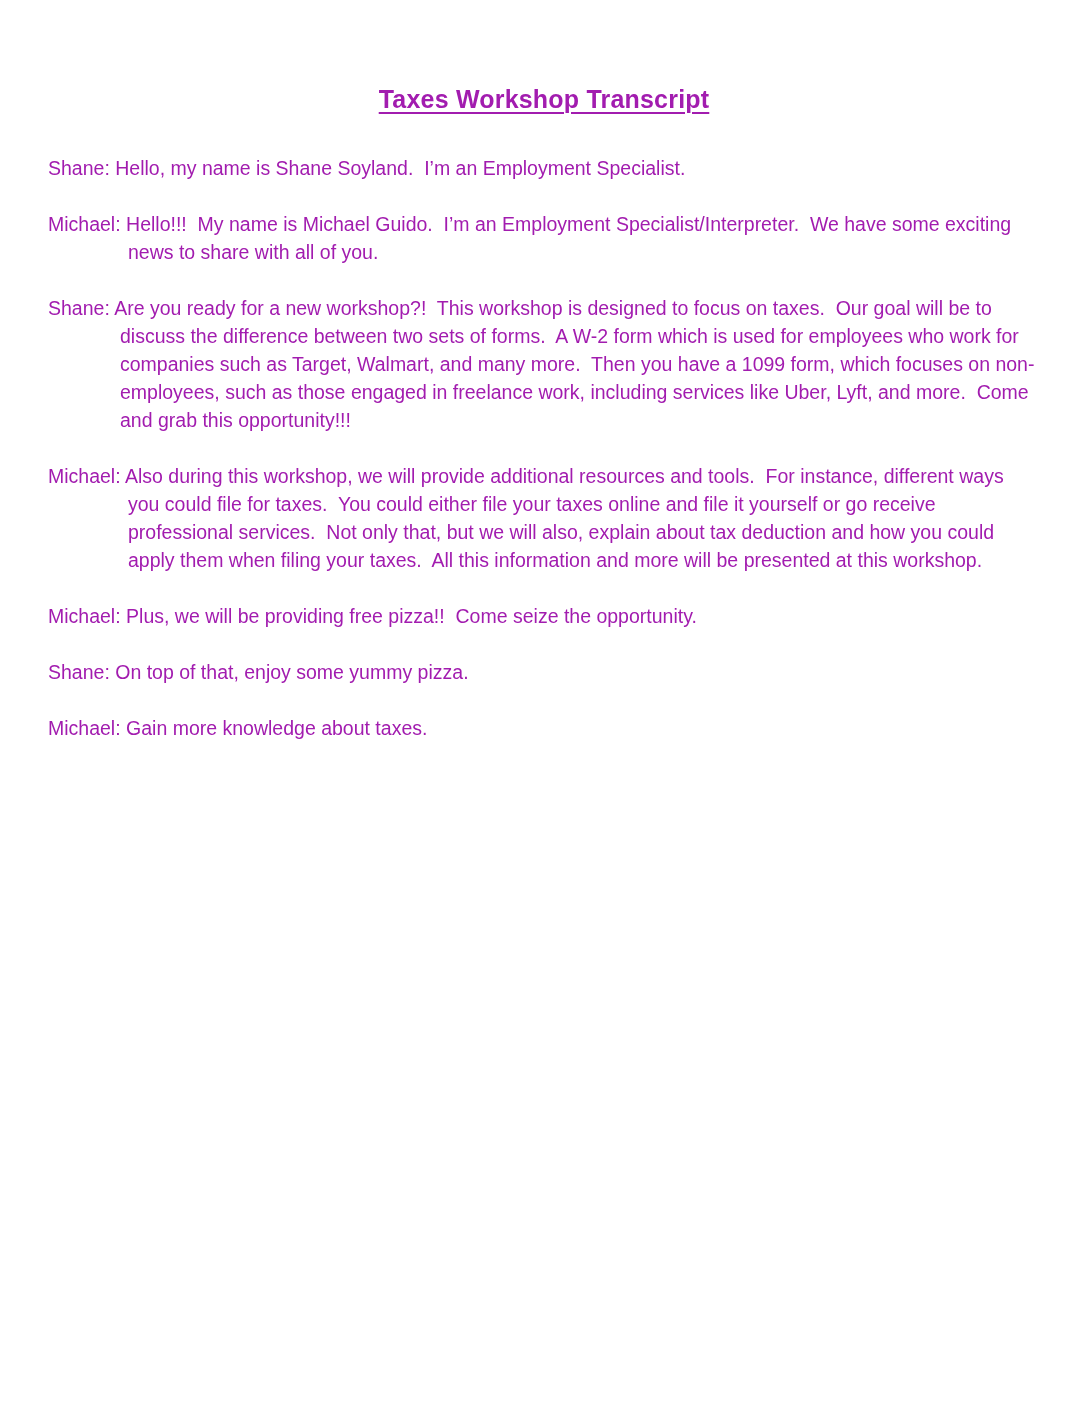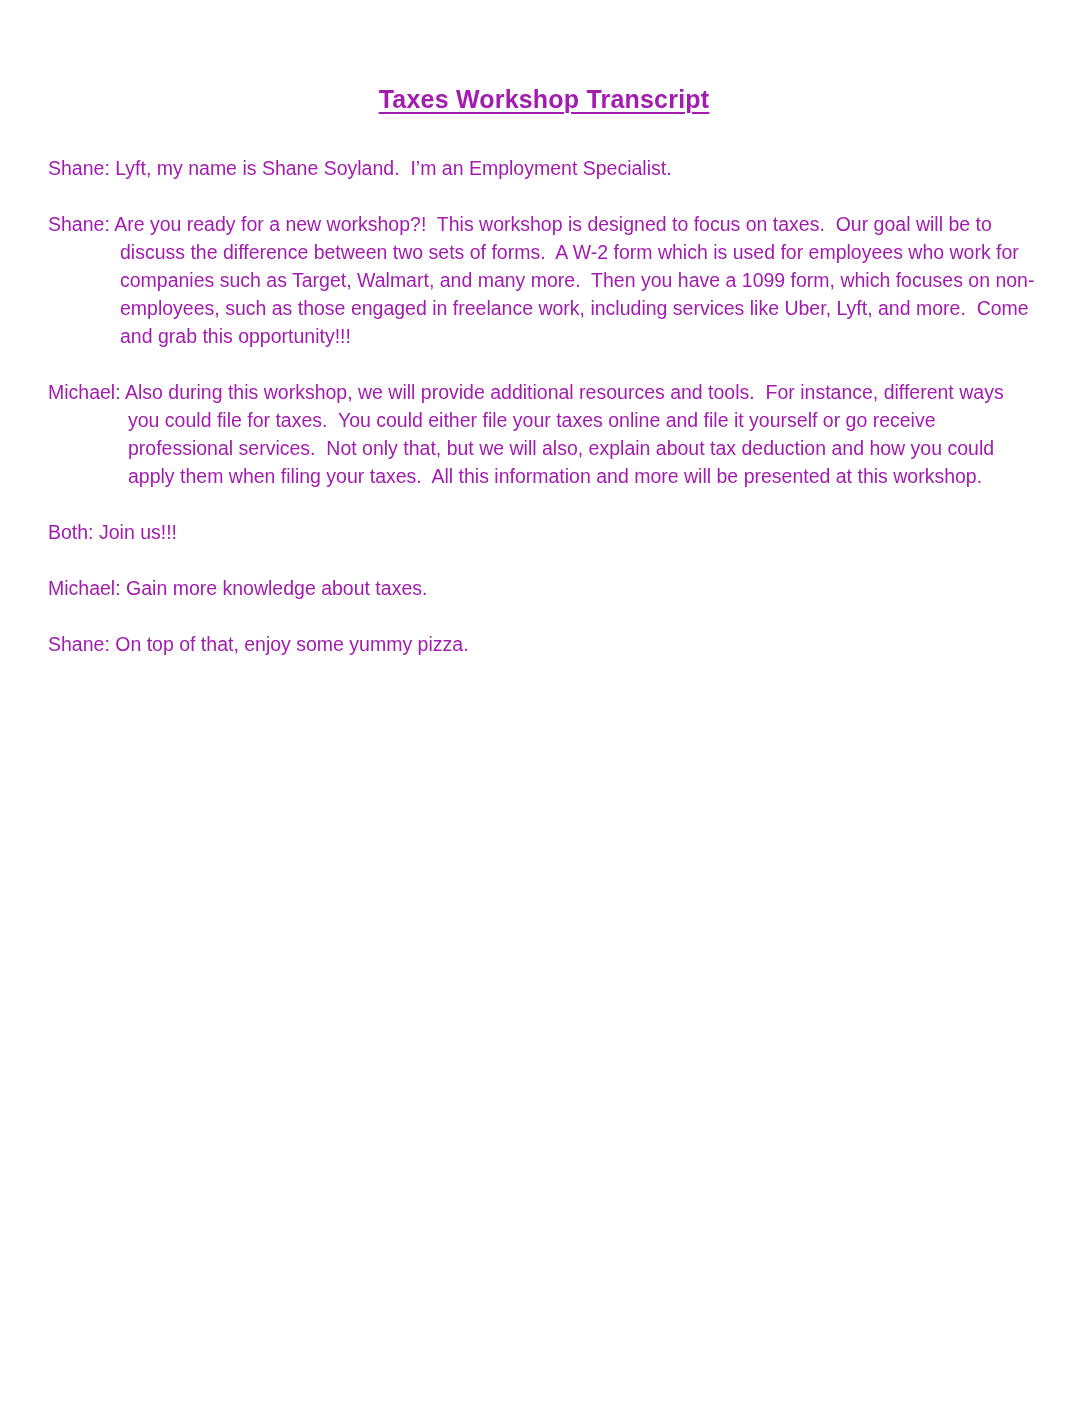--- a/index.html
+++ b/index.html
@@ -48,45 +48,49 @@
 </style>
 </head>
 <body>
 
 <div class="page">
 
   <h1 class="doc-title">Taxes Workshop Transcript</h1>
 
   <p class="para shane">
     <span class="speaker">Shane:</span>
-    <span class="ptext">Lyft, my name is Shane Soyland.  I’m an Employment Specialist.</span>
+    <span class="ptext">Hello, my name is Shane Soyland.  I’m an Employment Specialist.</span>
   </p>
 
+  <p class="para michael">
+    <span class="speaker">Michael:</span>
+    <span class="ptext">Hello!!!  My name is Michael Guido.  I’m an Employment Specialist/Interpreter.  We have some exciting news to share with all of you.</span>
+  </p>
 
   <p class="para shane">
     <span class="speaker">Shane:</span>
     <span class="ptext">Are you ready for a new workshop?!  This workshop is designed to focus on taxes.  Our goal will be to discuss the difference between two sets of forms.  A W-2 form which is used for employees who work for companies such as Target, Walmart, and many more.  Then you have a 1099 form, which focuses on non-employees, such as those engaged in freelance work, including services like Uber, Lyft, and more.  Come and grab this opportunity!!!</span>
   </p>
 
   <p class="para michael">
     <span class="speaker">Michael:</span>
     <span class="ptext">Also during this workshop, we will provide additional resources and tools.  For instance, different ways you could file for taxes.  You could either file your taxes online and file it yourself or go receive professional services.  Not only that, but we will also, explain about tax deduction and how you could apply them when filing your taxes.  All this information and more will be presented at this workshop.</span>
   </p>
 
 
+  <p class="para michael">
+    <span class="speaker">Michael:</span>
+    <span class="ptext">Plus, we will be providing free pizza!!  Come seize the opportunity.</span>
+  </p>
 
-  <p class="para both">
-    <span class="speaker">Both:</span>
-    <span class="ptext">Join us!!!</span>
+
+  <p class="para shane">
+    <span class="speaker">Shane:</span>
+    <span class="ptext">On top of that, enjoy some yummy pizza.</span>
   </p>
 
   <p class="para michael">
     <span class="speaker">Michael:</span>
     <span class="ptext">Gain more knowledge about taxes.</span>
   </p>
 
-  <p class="para shane">
-    <span class="speaker">Shane:</span>
-    <span class="ptext">On top of that, enjoy some yummy pizza.</span>
-  </p>
-
 
 </div>
 
 </body></html>

